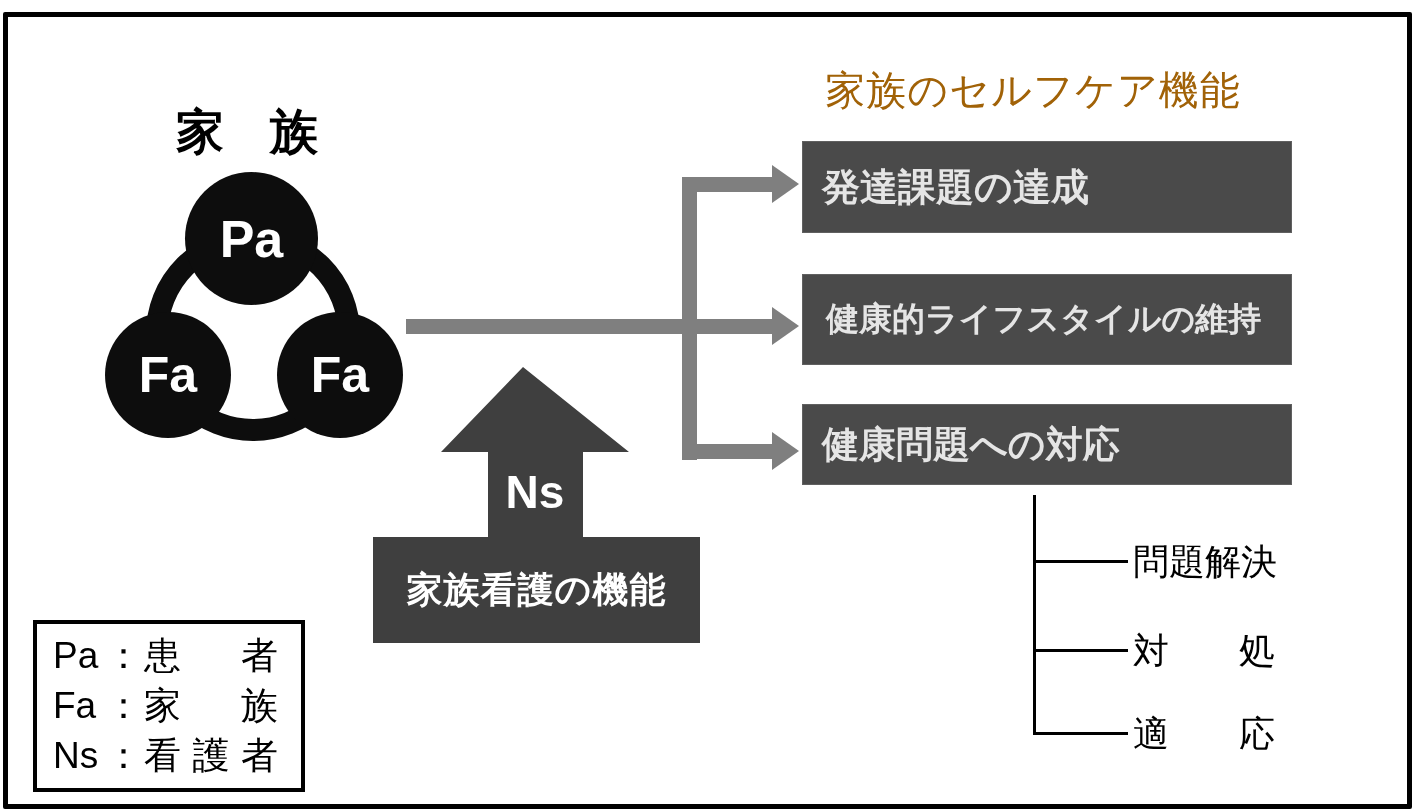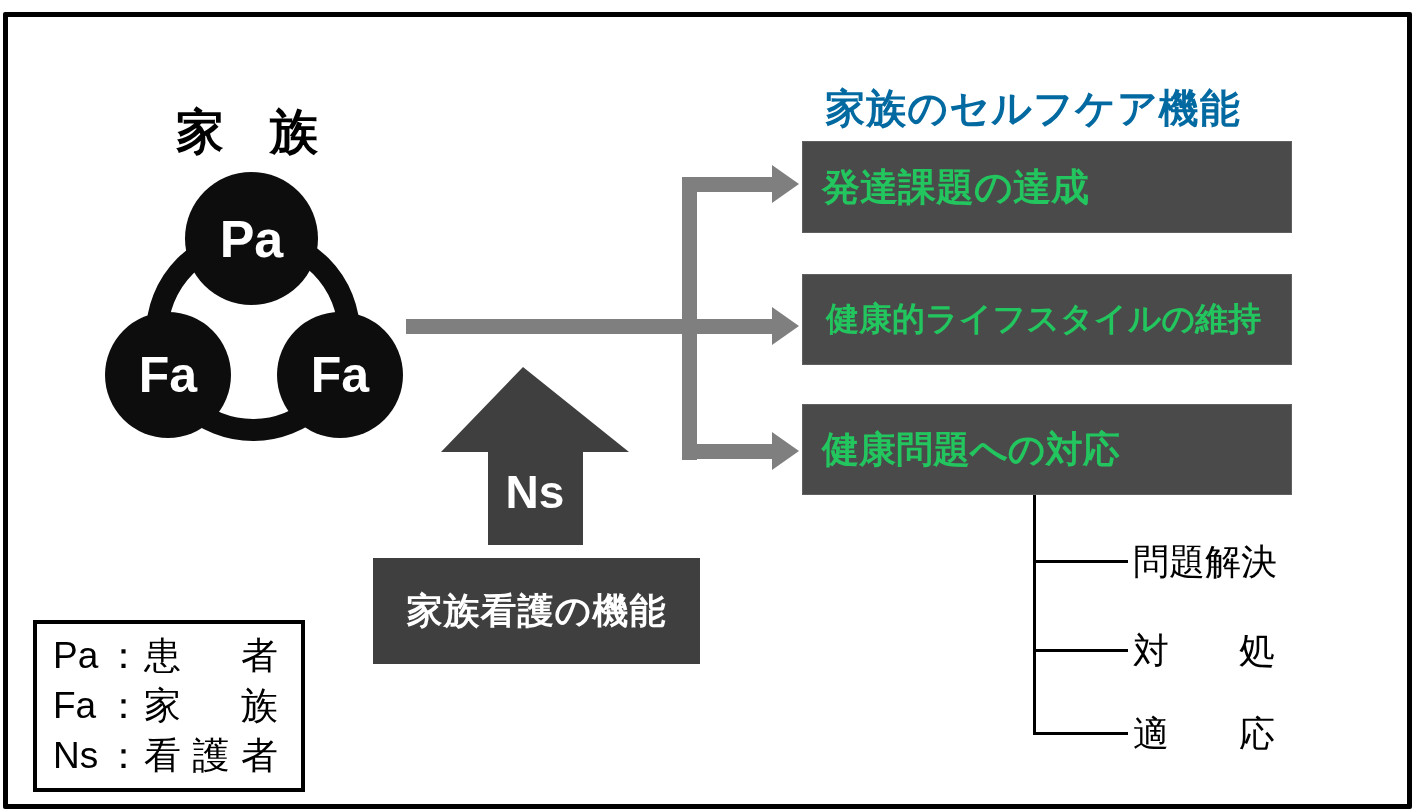--- a/index.html
+++ b/index.html
@@ -62,38 +62,38 @@
     border-bottom: 19px solid transparent;
     border-left: 27px solid var(--connector-gray);
   }
   .ah-top    { left: 772px; top: 165px; }
   .ah-middle { left: 772px; top: 307px; }
   .ah-bottom { left: 772px; top: 432px; }
 
   
   .selfcare-title {
     position: absolute;
-    left: 788px; top: 82px;
+    left: 788px; top: 64px;
     width: 490px; height: 52px;
     display: flex; align-items: center; justify-content: center;
-    font-size: 40px; font-weight: bold; color: #0369a1;
+    font-size: 40px; font-weight: normal; color: #a16207;
     letter-spacing: 1px;
   }
   .care-box {
     position: absolute;
     left: 802px; width: 490px;
     background: var(--box-gray);
-    color: #22c55e; font-weight: bold;
+    color: #e5e5e5; font-weight: bold;
     display: flex; align-items: center;
     padding-left: 20px;
     box-shadow: 0 0 0 1px rgba(255,255,255,0.12) inset;
   }
   .care-box-1 { top: 141px; height: 92px; font-size: 38px; }
   .care-box-2 { top: 274px; height: 91px; font-size: 33px; padding-left: 24px; }
-  .care-box-3 { top: 404px; height: 91px; font-size: 37px; }
+  .care-box-3 { top: 404px; height: 81px; font-size: 37px; }
 
   
   .tree-line { position: absolute; background: #000000; }
   .tree-vertical { left: 1033px; top: 495px; width: 3px; height: 240px; }
   .tree-branch   { left: 1033px; width: 95px; height: 3px; }
   .tb-1 { top: 560px; } .tb-2 { top: 649px; } .tb-3 { top: 732px; }
   .tree-label {
     position: absolute;
     left: 1133px; width: 142px; height: 42px;
     display: flex; justify-content: space-between; align-items: center;
@@ -105,21 +105,21 @@
   .ns-svg { position: absolute; left: 0; top: 0; width: 1414px; height: 811px; pointer-events: none; }
   .ns-label {
     position: absolute;
     left: 487px; top: 467px;
     width: 96px; height: 50px;
     display: flex; align-items: center; justify-content: center;
     font-size: 46px; font-weight: bold; color: #ffffff;
   }
   .nursing-box {
     position: absolute;
-    left: 373px; top: 558px;
+    left: 373px; top: 537px;
     width: 327px; height: 106px;
     background: var(--nursing-gray);
     color: #ffffff; font-weight: bold; font-size: 36px;
     display: flex; align-items: center; justify-content: center;
     letter-spacing: 1px;
   }
 
   
   .legend-box {
     position: absolute;

